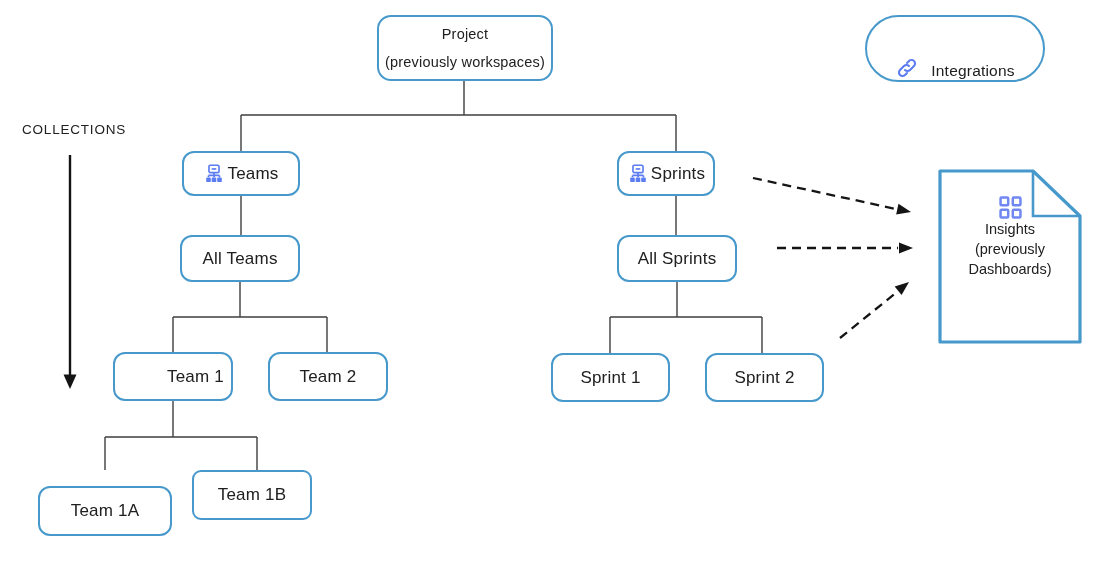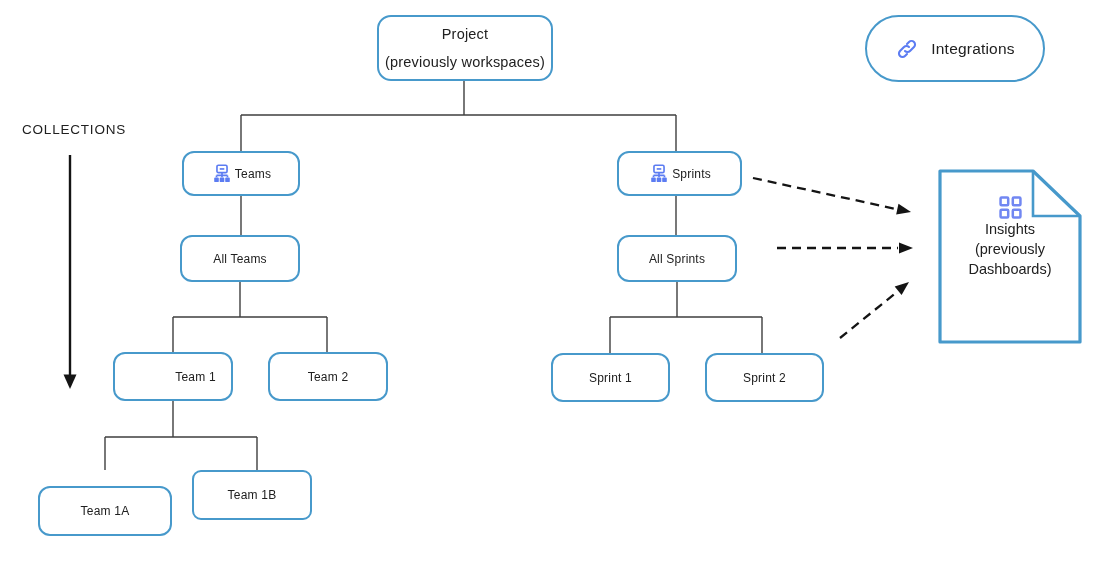--- a/index.html
+++ b/index.html
@@ -31,48 +31,49 @@
   }
   .node{
     position:absolute;
     background:#fff;
     border:2.4px solid var(--blue);
     border-radius:12px;
     display:flex;
     align-items:center;
     justify-content:center;
     gap:2px;
-    font-size:12px;
+    font-size:17px;
     color:var(--text);
     letter-spacing:.2px;
   }
   #project{
     left:377px;top:15px;width:176px;height:66px;
     border-radius:14px;
     flex-direction:column;
     gap:12px;
     font-size:14.5px;
     text-align:center;
   }
   #teams{left:182px;top:151px;width:118px;height:45px;}
-  #sprints{left:617px;top:151px;width:125px;height:45px;}
+  #sprints{left:617px;top:151px;width:98px;height:45px;}
   #all-teams{left:180px;top:235px;width:120px;height:47px;}
   #all-sprints{left:617px;top:235px;width:120px;height:47px;}
   #team1{left:113px;top:352px;width:120px;height:49px;padding-left:45px;}
   #team2{left:268px;top:352px;width:120px;height:49px;}
   #sprint1{left:551px;top:353px;width:119px;height:49px;}
   #sprint2{left:705px;top:353px;width:119px;height:49px;}
   #team1a{left:38px;top:470px;width:134px;height:50px;margin-top:16px;}
   #team1b{left:192px;top:470px;width:120px;height:50px;border-radius:9px;}
   #integrations{
     left:865px;top:15px;width:180px;height:67px;
     border-radius:34px;
     border-width:2.4px;
     gap:12px;
     font-size:15.5px;
+    align-items:flex-end;
   }
   .label-collections{
     position:absolute;
     left:22px;top:122px;
     font-size:13.5px;
     letter-spacing:.8px;
     color:var(--text);
   }
   .insights{
     position:absolute;

